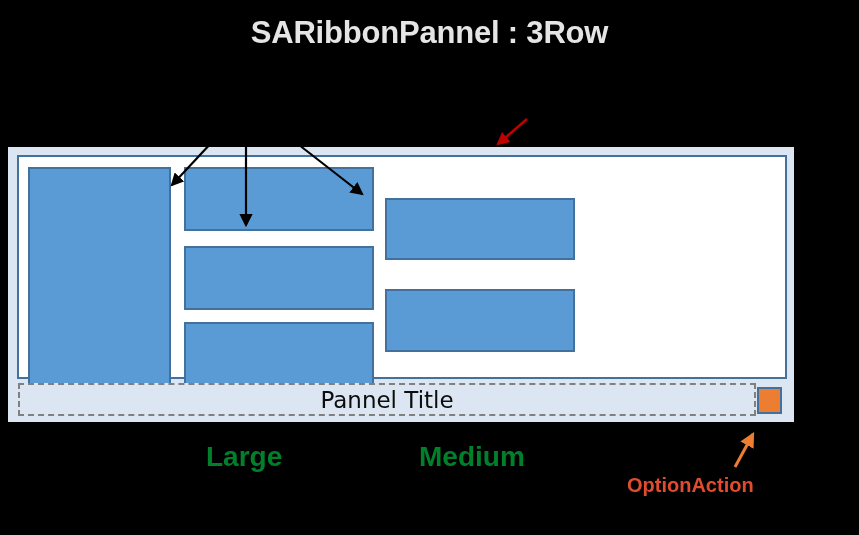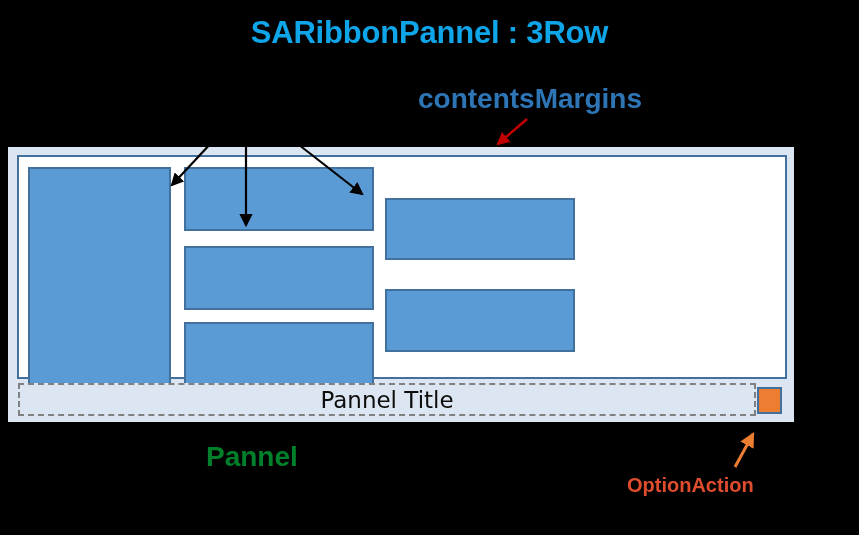--- a/index.html
+++ b/index.html
@@ -21,21 +21,21 @@
     position: absolute;
     font-weight: bold;
     white-space: nowrap;
     line-height: 1;
   }
   #title-caption {
     left: 0; right: 0;
     top: 17px;
     text-align: center;
     font-size: 31px;
-    color: #0ea5e9;
+    color: #e5e5e5;
     letter-spacing: -0.2px;
   }
   #margins-caption {
     left: 418px;
     top: 85px;
     font-size: 28px;
     color: #2E75B6;
   }
   #label-large {
     left: 46px;
@@ -143,23 +143,23 @@
     pointer-events: none;
   }
 </style>
 </head>
 <body>
 
 <div id="stage">
 
   <div class="caption" id="title-caption">SARibbonPannel : 3Row</div>
 
-  <div class="caption" id="margins-caption">contentsMargins</div>
-
-  <div class="caption" id="label-small">Pannel</div>
+
+  <div class="caption" id="label-small">Large</div>
+  <div class="caption" id="label-medium">Medium</div>
   <div class="caption" id="label-optionaction">OptionAction</div>
 
   <div id="pannel">
 
     <div id="contents-area">
 
       <div class="btn" id="btn-large"></div>
 
       <div class="btn" id="btn-small-1"></div>
       <div class="btn" id="btn-small-2"></div>

